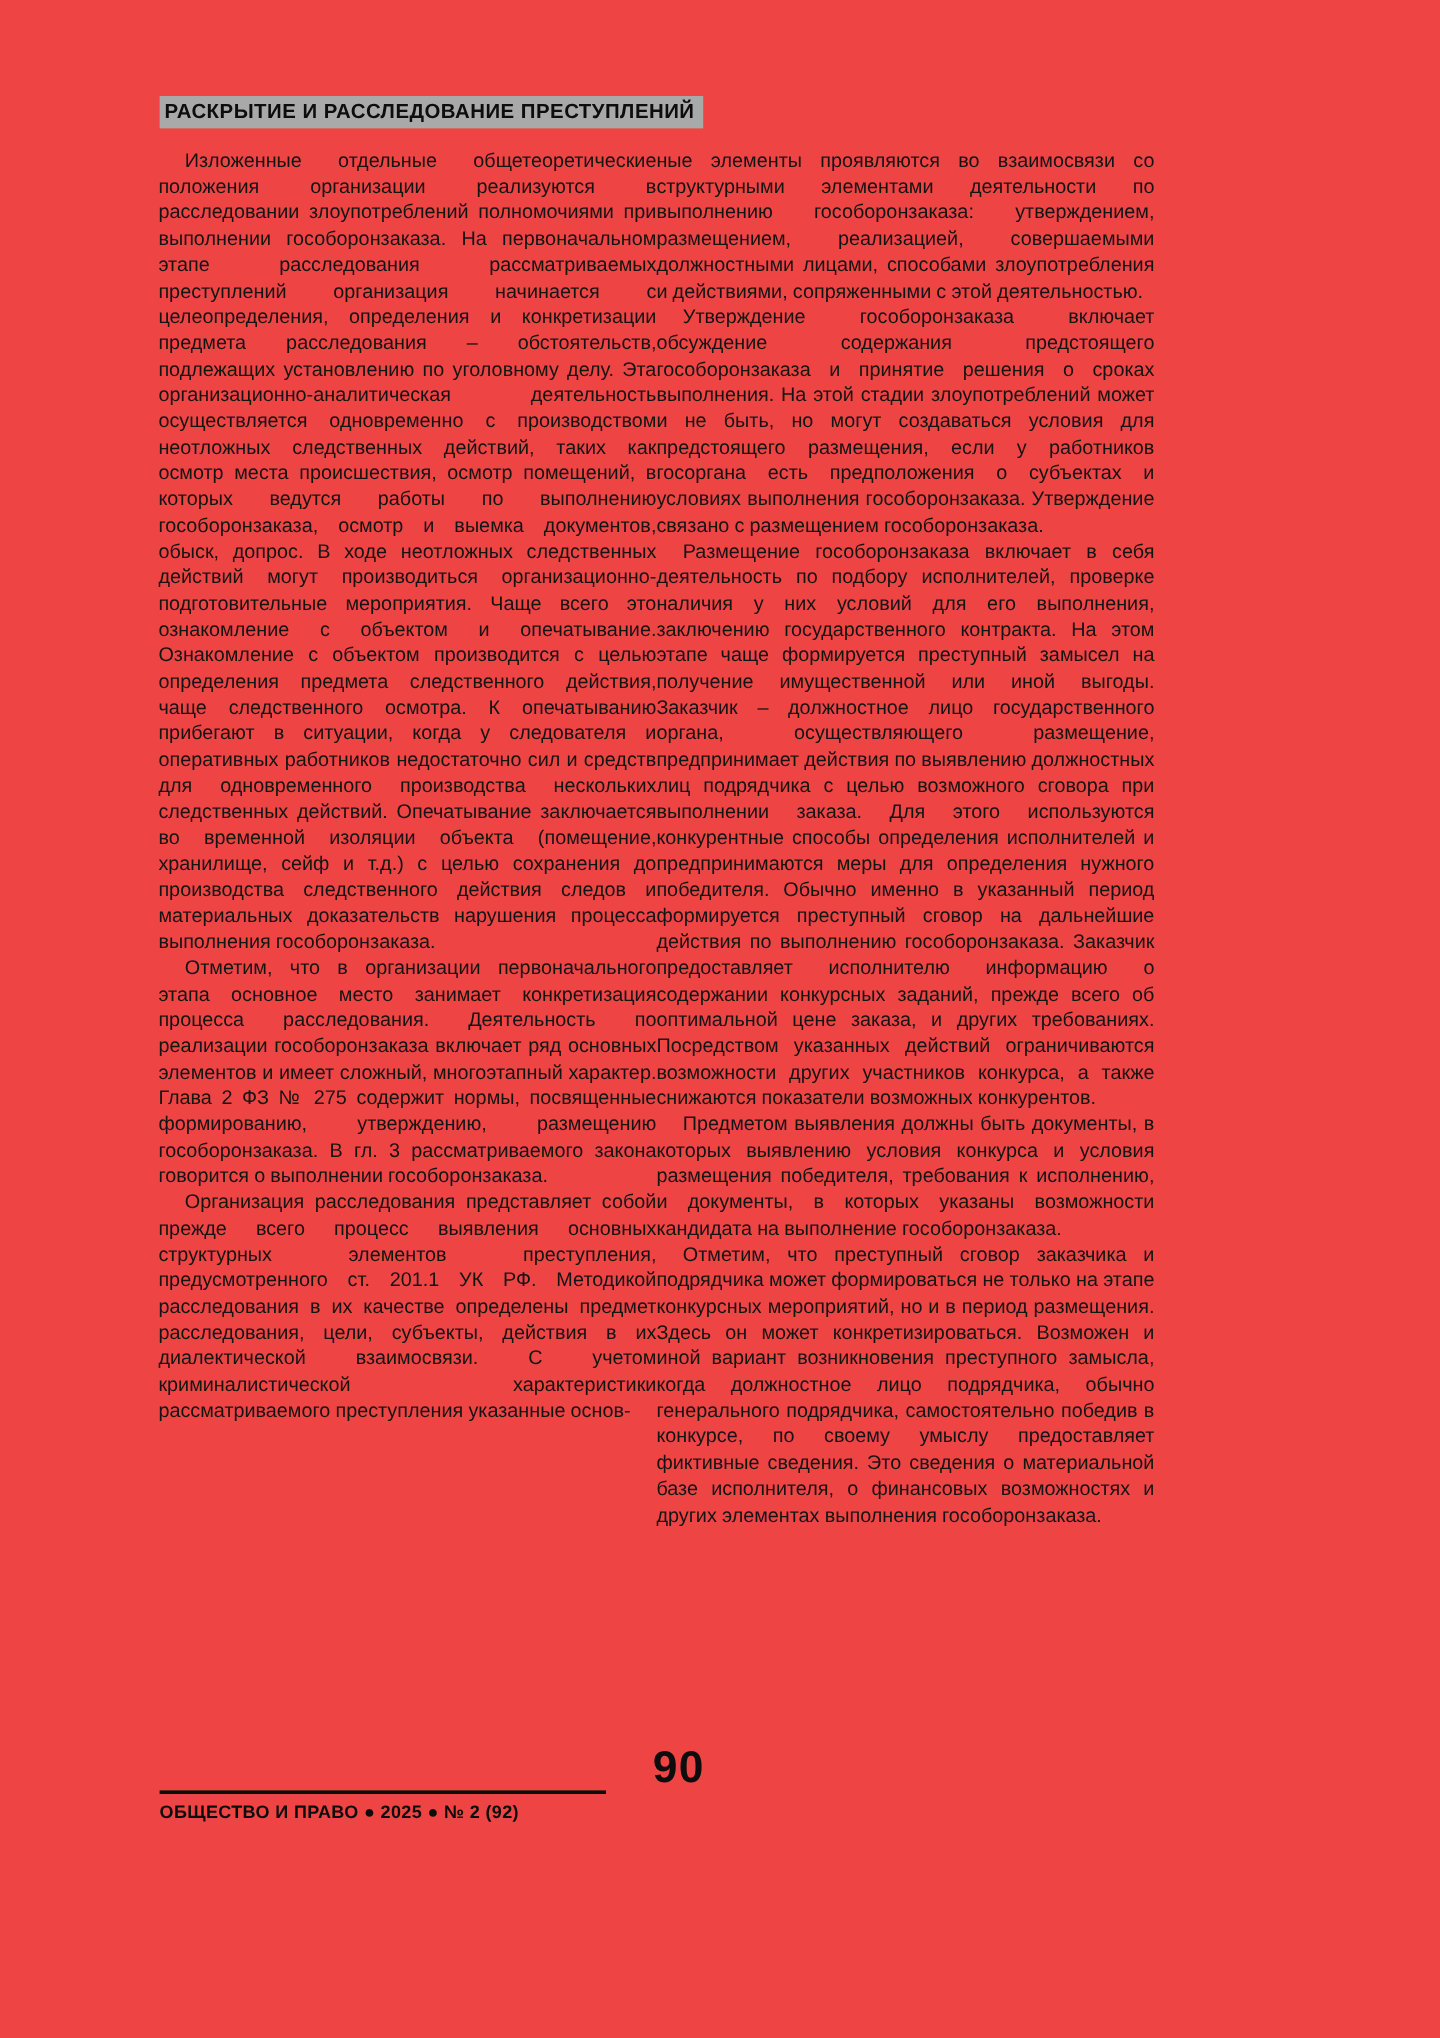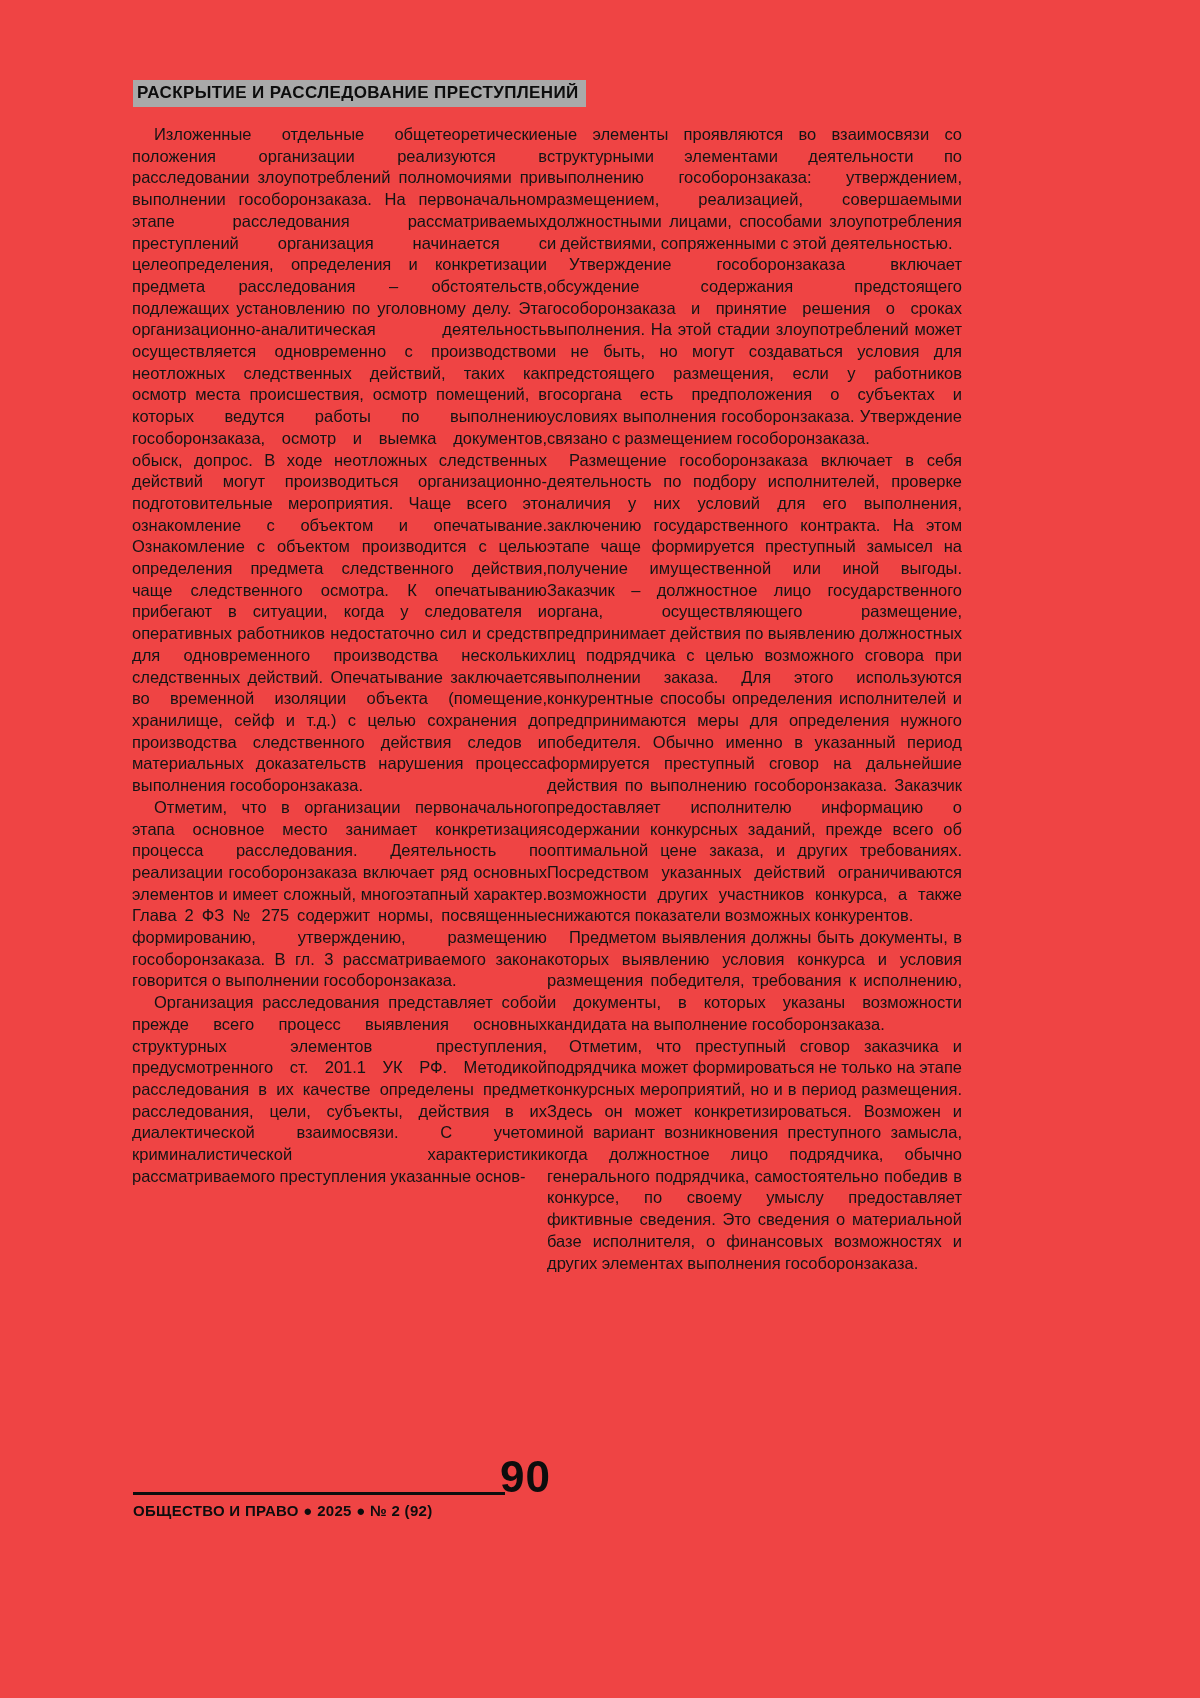--- a/index.html
+++ b/index.html
@@ -48,23 +48,23 @@
   }
   .column p {
     text-indent: 22px;
     margin: 0;
   }
   .column p.no-indent {
     text-indent: 0;
   }
   .page-number {
     position: absolute;
-    left: 500px;
+    left: 544px;
     top: 1452px;
-    font-size: 44px;
+    font-size: 37px;
     font-weight: 700;
     color: #0d0d0d;
     letter-spacing: 1px;
   }
   .footer-rule {
     position: absolute;
     left: 133px;
     top: 1492px;
     width: 372px;
     height: 3px;

